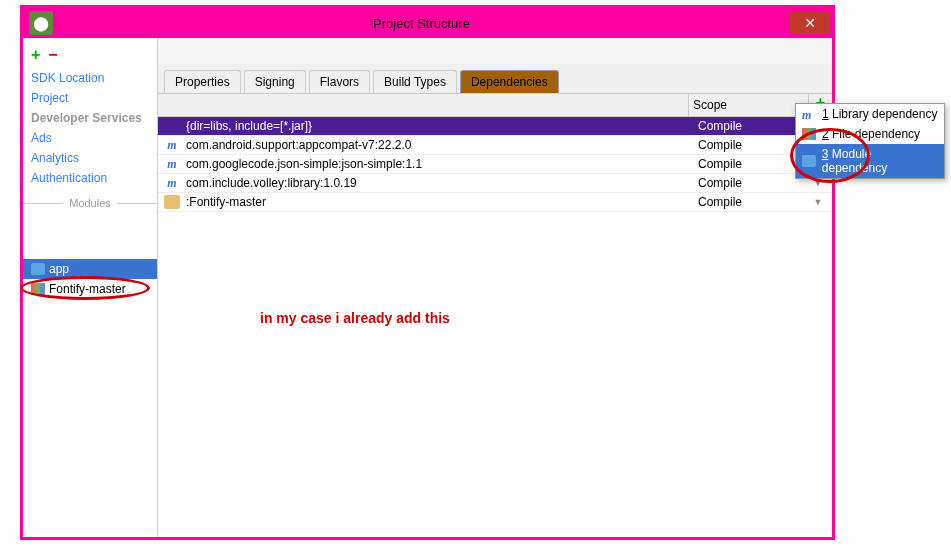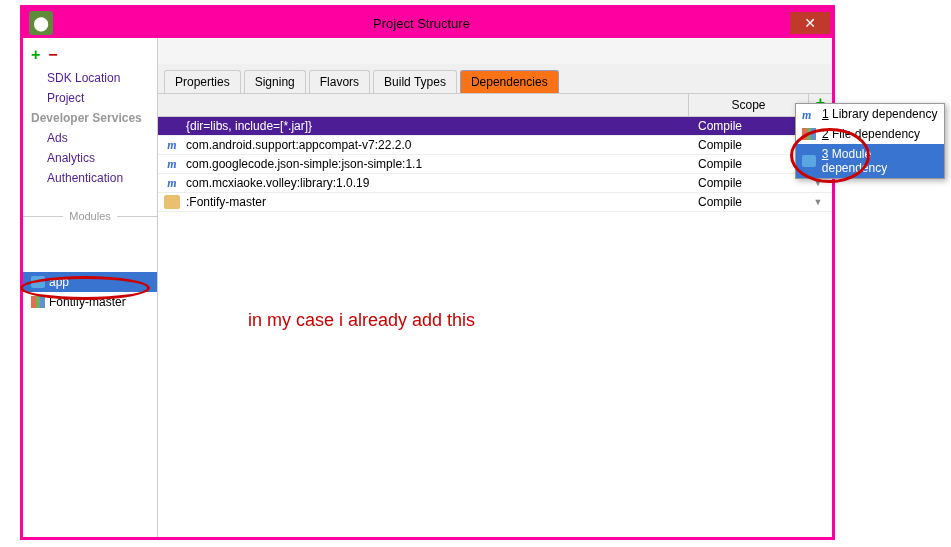--- a/index.html
+++ b/index.html
@@ -10,52 +10,52 @@
     .title-icon { width: 24px; height: 24px; margin-left: 6px; background: #5e8a3a; border-radius: 3px; display: flex; align-items: center; justify-content: center; font-size: 14px; color: #fff; }
     .title-text { flex: 1; text-align: center; color: #000; font-size: 13px; }
     .close-btn { width: 40px; height: 22px; background: #c0392b; color: #fff; display: flex; align-items: center; justify-content: center; font-size: 14px; margin-right: 2px; cursor: pointer; }
     
     .content { display: flex; height: calc(100% - 30px); background: #f5f5f5; }
     
     .sidebar { width: 135px; background: #fff; border-right: 1px solid #ccc; display: flex; flex-direction: column; padding-top: 4px; }
     .sidebar-toolbar { display: flex; gap: 8px; padding: 4px 8px; }
     .tb-add { color: #0a0; font-size: 16px; font-weight: bold; cursor: pointer; }
     .tb-remove { color: #c00; font-size: 16px; font-weight: bold; cursor: pointer; }
-    .sidebar-item { padding: 3px 24px; cursor: pointer; color: #4c1d95; }
+    .sidebar-item { padding: 3px 8px; cursor: pointer; color: #3b82f6; }
     .sidebar-header { padding: 3px 8px; color: #999; font-weight: bold; }
-    .sidebar-section { display: flex; align-items: center; padding: 2px 0; margin-top: 20px; }
+    .sidebar-section { display: flex; align-items: center; padding: 2px 0; margin-top: 7px; }
     .sidebar-section-line { flex: 1; height: 1px; background: #ccc; }
     .sidebar-section-label { padding: 0 6px; color: #999; font-size: 11px; }
     .sidebar-module { padding: 3px 8px; display: flex; align-items: center; gap: 4px; cursor: pointer; }
     .sidebar-module.selected { background: #3874d0; color: #fff; margin-top: 48px; }
     .module-icon { width: 14px; height: 12px; display: inline-block; }
     .folder-icon { background: #5aa6e0; border-radius: 2px; }
     .lib-icon { background: linear-gradient(to right, #e07050 33%, #70b060 33%, #70b060 66%, #6090d0 66%); }
     
     .main { flex: 1; display: flex; flex-direction: column; background: #fff; margin-top: 26px; }
     .tabs { display: flex; gap: 3px; padding: 6px 6px 0 6px; background: #f0f0f0; border-bottom: 1px solid #ccc; }
     .tab { padding: 4px 10px; background: #f0f0f0; border: 1px solid #ccc; border-bottom: none; border-radius: 3px 3px 0 0; cursor: pointer; }
-    .tab.active { background: #f97316; border-color: #99b; }
+    .tab.active { background: #a16207; border-color: #99b; }
     
     .dep-area { flex: 1; display: flex; flex-direction: column; position: relative; }
     .dep-header { display: flex; background: #f0f0f0; border-bottom: 1px solid #ccc; }
     .dep-header-left { flex: 1; }
-    .dep-header-scope { width: 120px; text-align: center; padding: 4px; border-left: 1px solid #ccc; }
+    .dep-header-scope { width: 120px; text-align: left; padding: 4px; border-left: 1px solid #ccc; }
     .dep-header-add { width: 24px; text-align: center; color: #0a0; font-size: 16px; font-weight: bold; cursor: pointer; border-left: 1px solid #ccc; }
     
     .dep-row { display: flex; align-items: center; padding: 2px 6px; border-bottom: 1px solid #eee; }
     .dep-row.selected { background: #4c1d95; color: #fff; }
     .dep-icon { width: 16px; height: 14px; margin-right: 6px; display: inline-flex; align-items: center; justify-content: center; font-weight: bold; font-style: italic; }
     .m-icon { color: #3874d0; font-family: Georgia, serif; }
     .folder-dep-icon { background: #e8c070; border-radius: 2px; }
     .dep-name { flex: 1; }
     .dep-scope { width: 120px; padding-left: 8px; }
     .dep-arrow { width: 16px; text-align: center; color: #888; font-size: 9px; }
     
-    .annotation-text { position: absolute; left: 248px; top: 310px; color: #c00; font-size: 18px; pointer-events: none; }
+    .annotation-text { position: absolute; left: 260px; top: 310px; color: #c00; font-size: 14px; pointer-events: none; font-weight: bold; }
     
     .ellipse { position: absolute; border: 3px solid #c00; border-radius: 50%; pointer-events: none; }
     .ellipse1 { left: 20px; top: 276px; width: 130px; height: 24px; }
     .ellipse2 { left: 790px; top: 128px; width: 80px; height: 55px; }
     
     .popup { position: absolute; left: 795px; top: 103px; width: 150px; background: #fff; border: 1px solid #999; box-shadow: 2px 2px 6px rgba(0,0,0,0.3); }
     .popup-item { display: flex; align-items: center; padding: 3px 6px; gap: 6px; cursor: pointer; }
     .popup-item.selected { background: #3874d0; color: #fff; }
     .popup-icon { width: 14px; height: 12px; display: inline-block; }
     .popup-underline { text-decoration: underline; }
@@ -122,21 +122,21 @@
           <span class="dep-arrow">▼</span>
         </div>
         <div class="dep-row">
           <span class="dep-icon m-icon">m</span>
           <span class="dep-name">com.googlecode.json-simple:json-simple:1.1</span>
           <span class="dep-scope">Compile</span>
           <span class="dep-arrow">▼</span>
         </div>
         <div class="dep-row">
           <span class="dep-icon m-icon">m</span>
-          <span class="dep-name">com.mcxiaoke.volley:library:1.0.19</span>
+          <span class="dep-name">com.include.volley:library:1.0.19</span>
           <span class="dep-scope">Compile</span>
           <span class="dep-arrow">▼</span>
         </div>
         <div class="dep-row">
           <span class="dep-icon folder-dep-icon"></span>
           <span class="dep-name">:Fontify-master</span>
           <span class="dep-scope">Compile</span>
           <span class="dep-arrow">▼</span>
         </div>
       </div>

